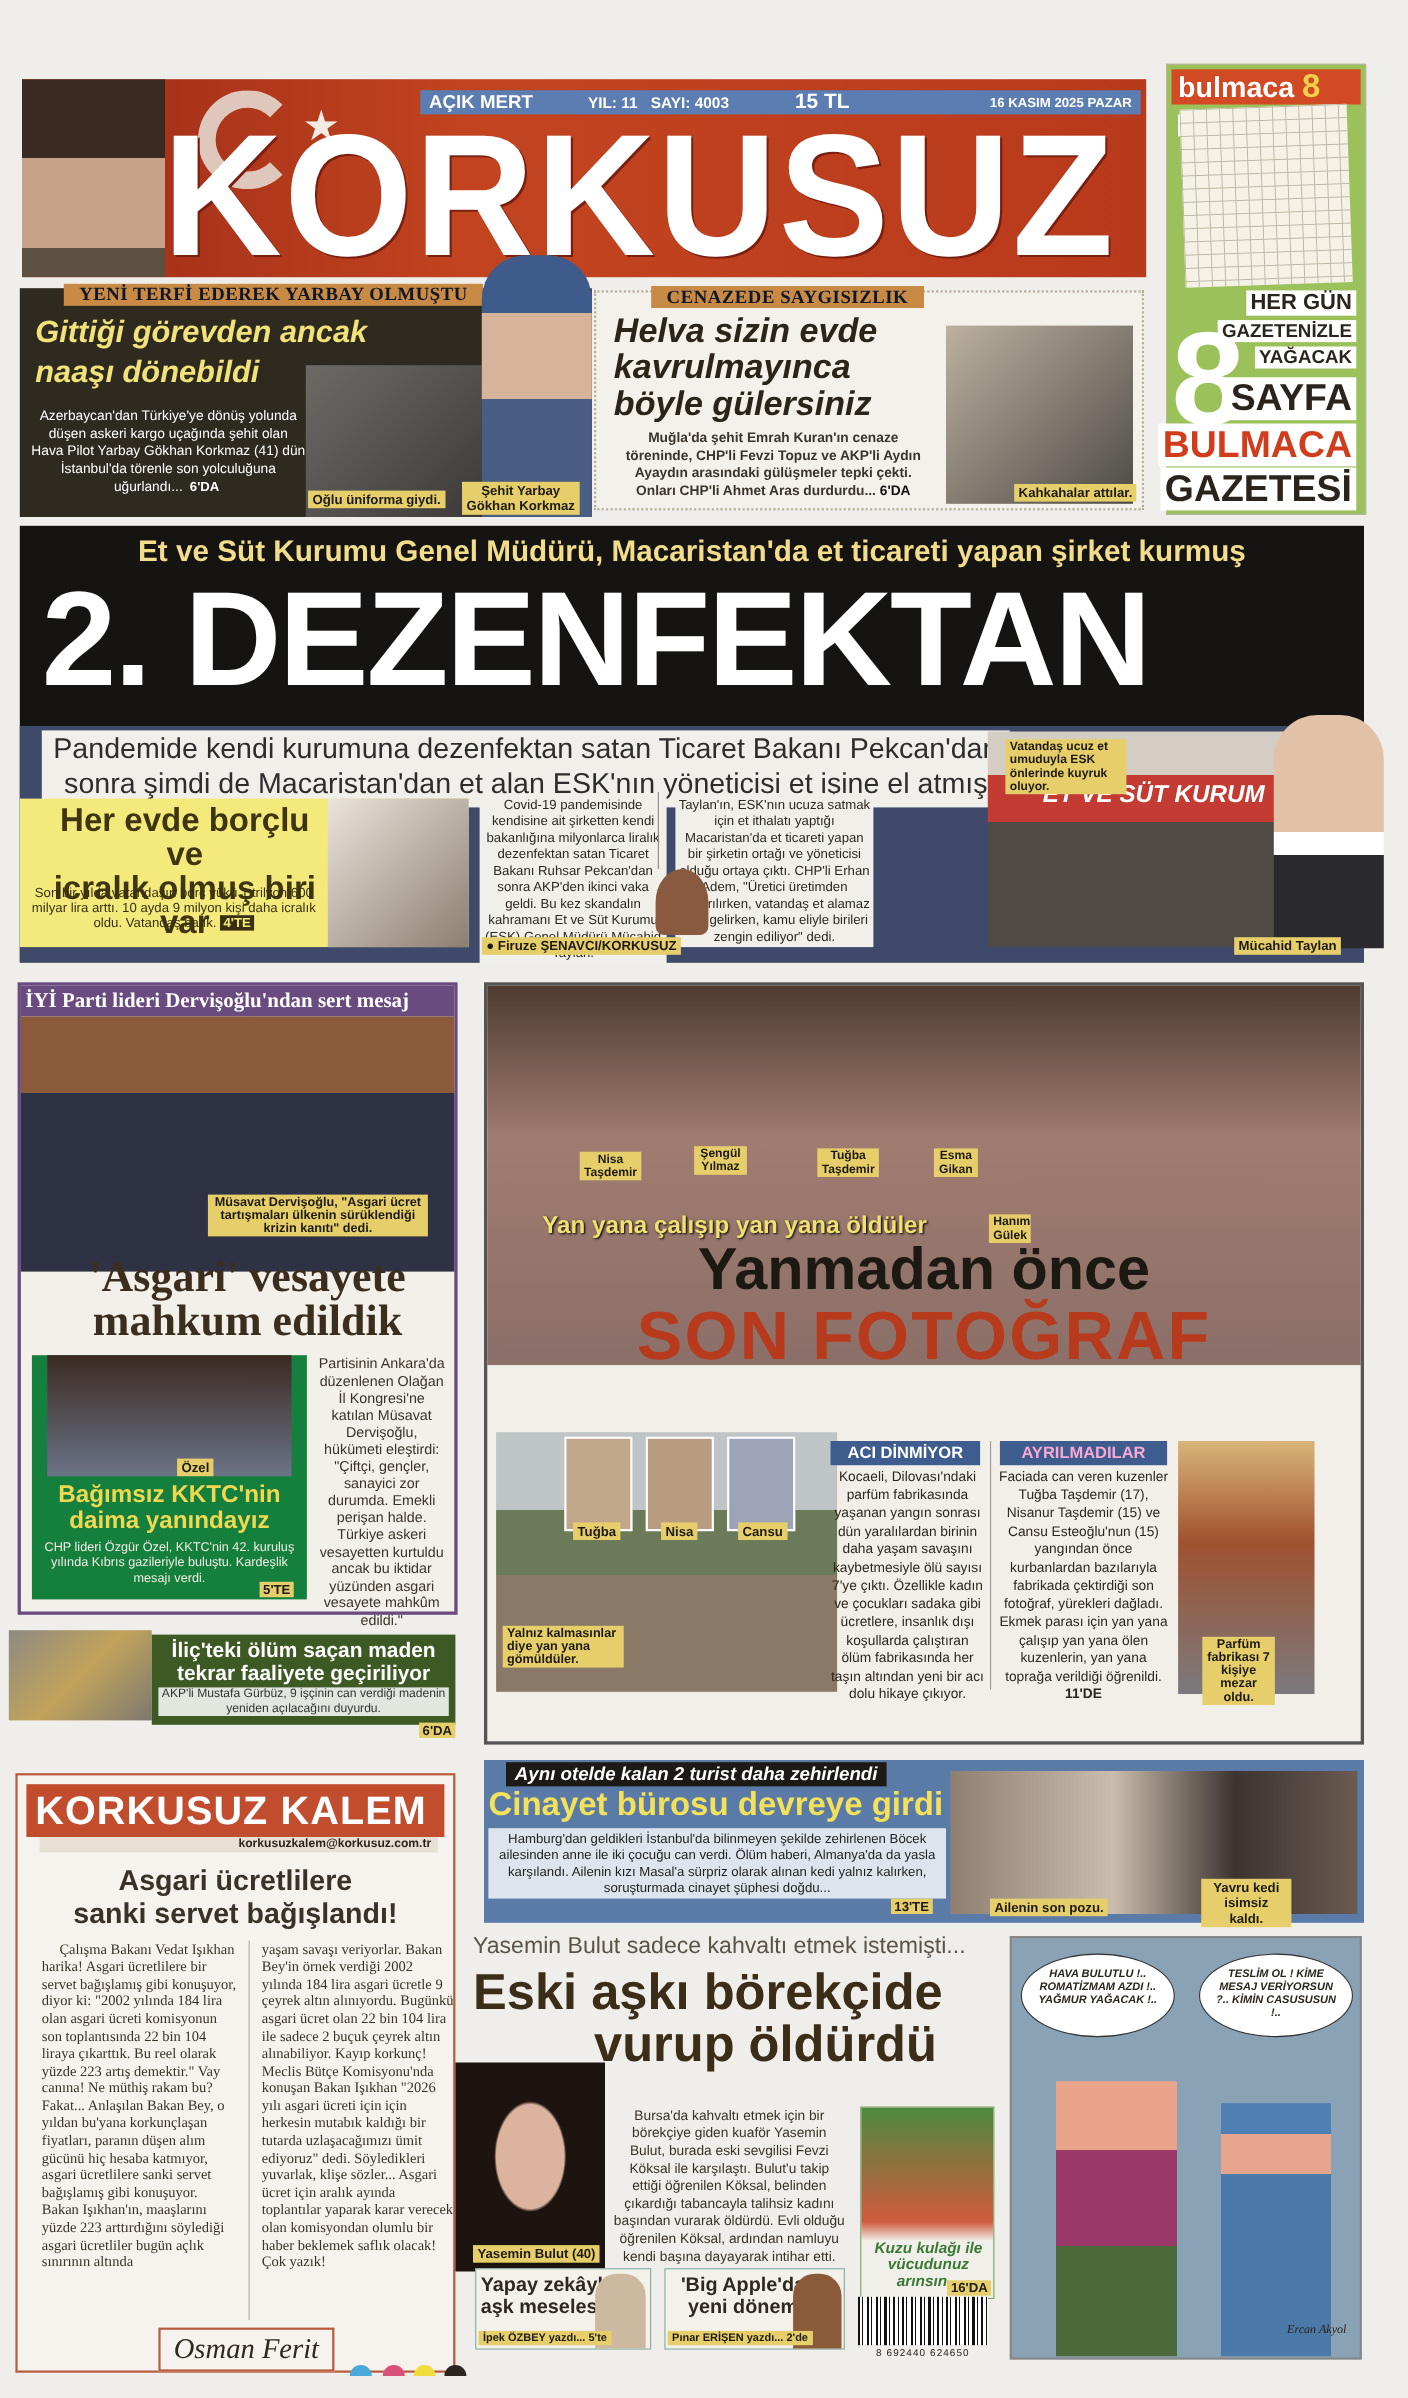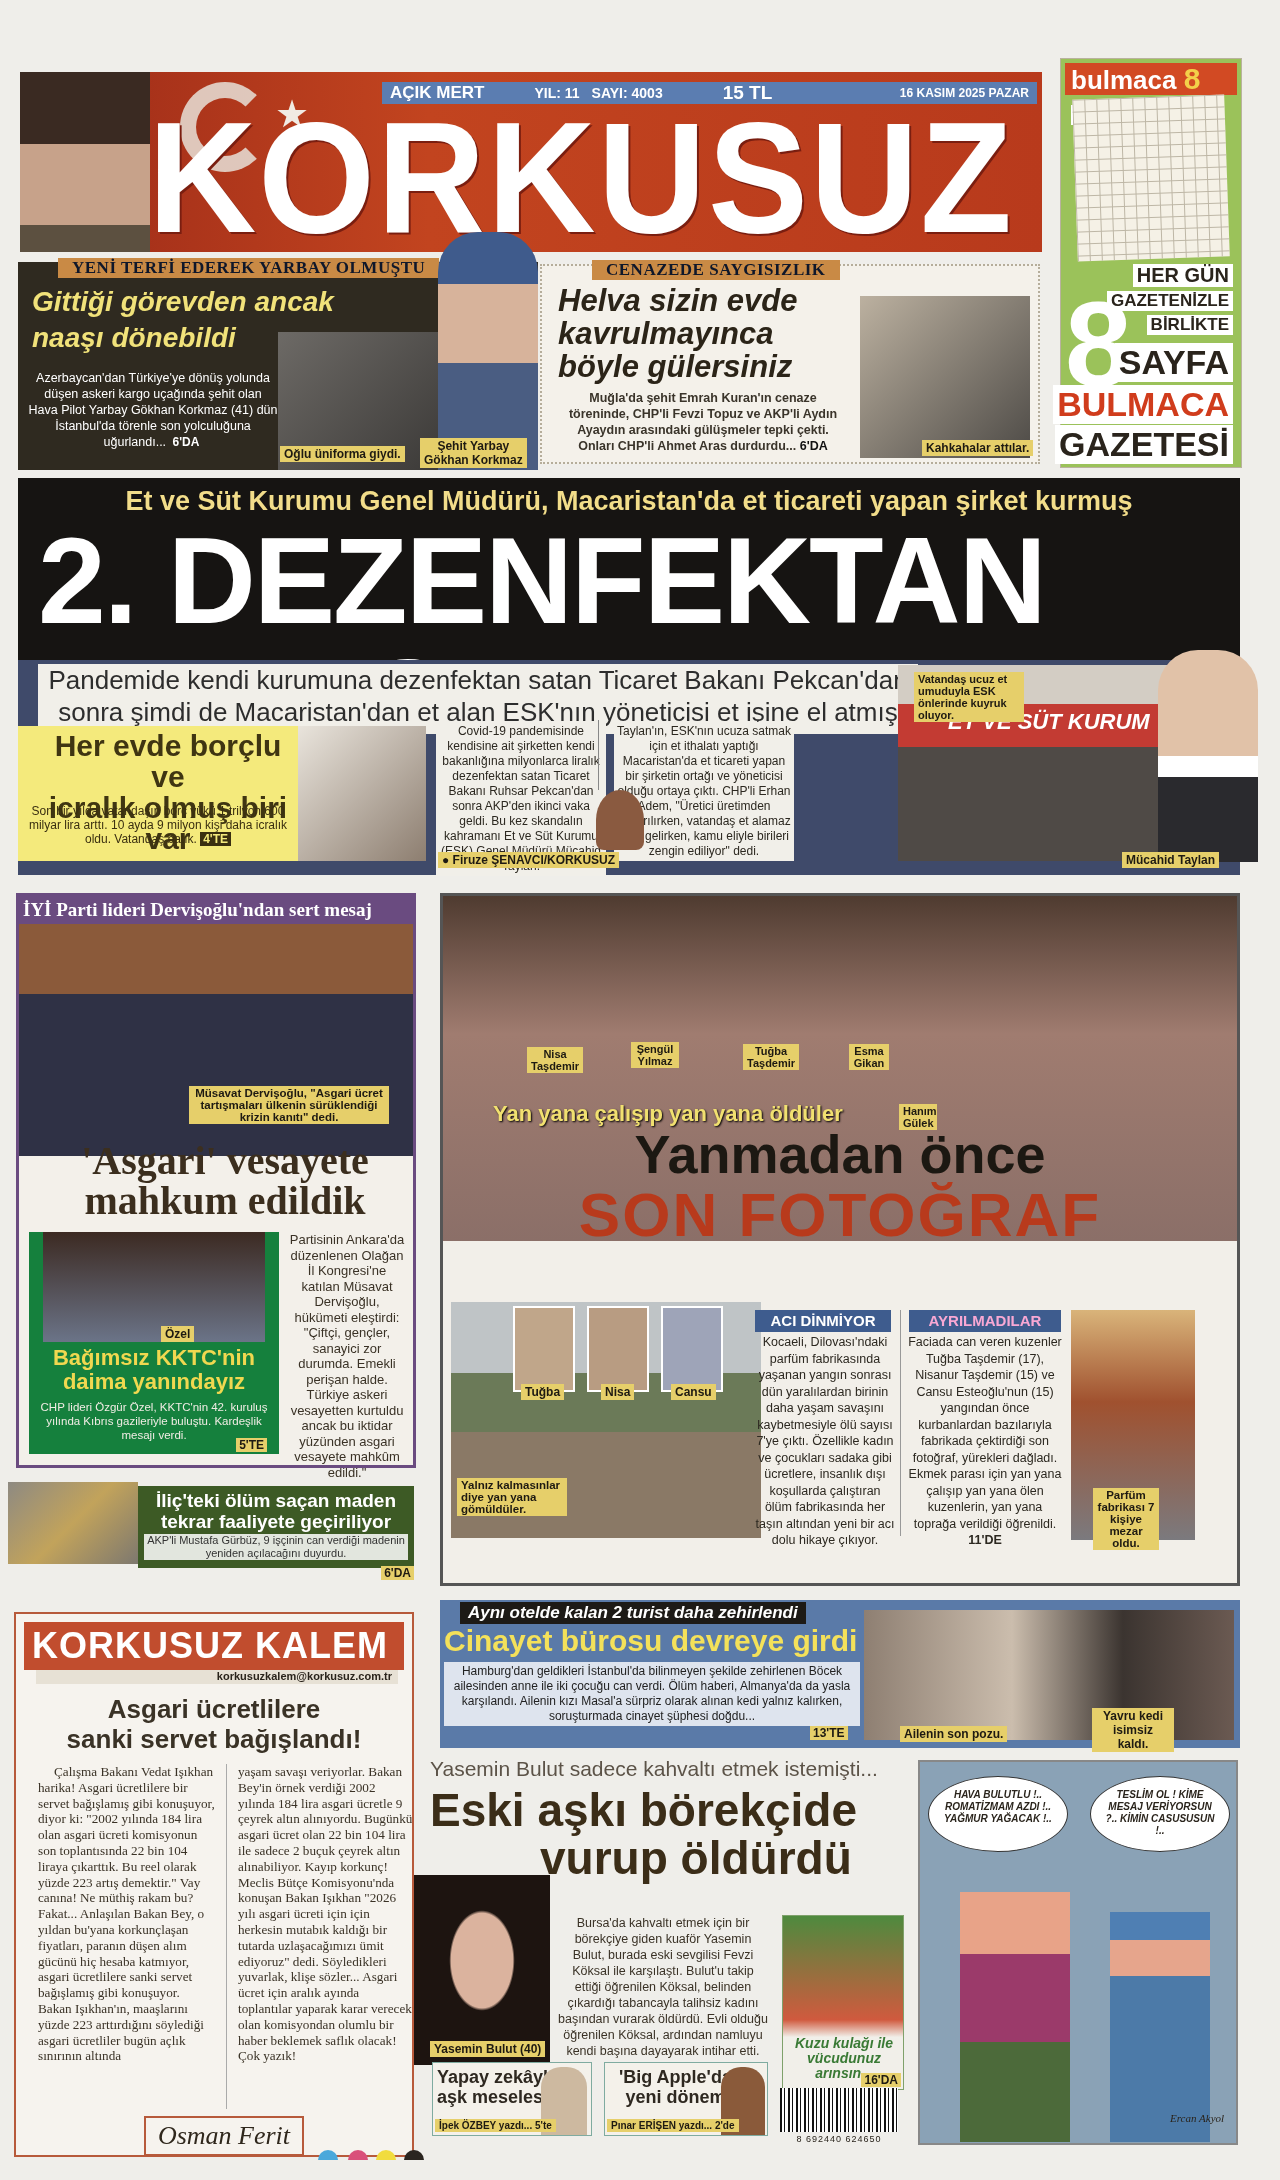--- a/index.html
+++ b/index.html
@@ -69,21 +69,21 @@
 <div id="bulmaca" class="abs">
   <div class="bhead">
     <span>bulmaca</span>
     <span style="color:#f3d04a;font-size:30px">8</span>
     <span style="font-family:'Liberation Serif',serif;font-size:18px;background:#fff;color:#c33;padding:0 3px">sayfa</span>
   </div>
   <div class="grid"></div>
   <div class="eight">8</div>
   <div class="line" style="top:205px;font-size:20px">HER GÜN</div>
   <div class="line" style="top:232px;font-size:17px">GAZETENİZLE</div>
-  <div class="line" style="top:256px;font-size:17px">BİRLİKTE</div>
+  <div class="line" style="top:256px;font-size:17px">YAĞACAK</div>
   <div class="line" style="top:284px;font-size:34px">SAYFA</div>
   <div class="line" style="top:326px;font-size:34px;color:#d03c1c">BULMACA</div>
   <div class="line" style="top:366px;font-size:34px">GAZETESİ</div>
 </div>
 
 <div id="story1" class="abs">
   <div class="abs kicker" style="left:40px;top:-4px">YENİ TERFİ EDEREK YARBAY OLMUŞTU</div>
   <div class="abs" style="left:14px;top:22px;color:#f1e27a;font-weight:900;font-style:italic;font-size:28px;line-height:36px">
     <div>Gittiği görevden ancak</div>
     <div>naaşı dönebildi</div>

